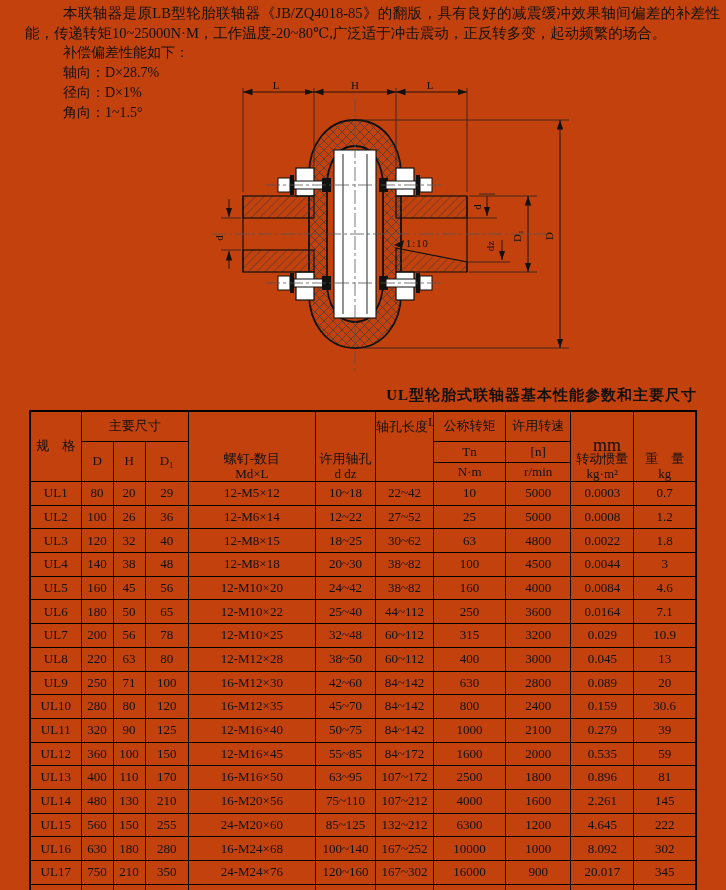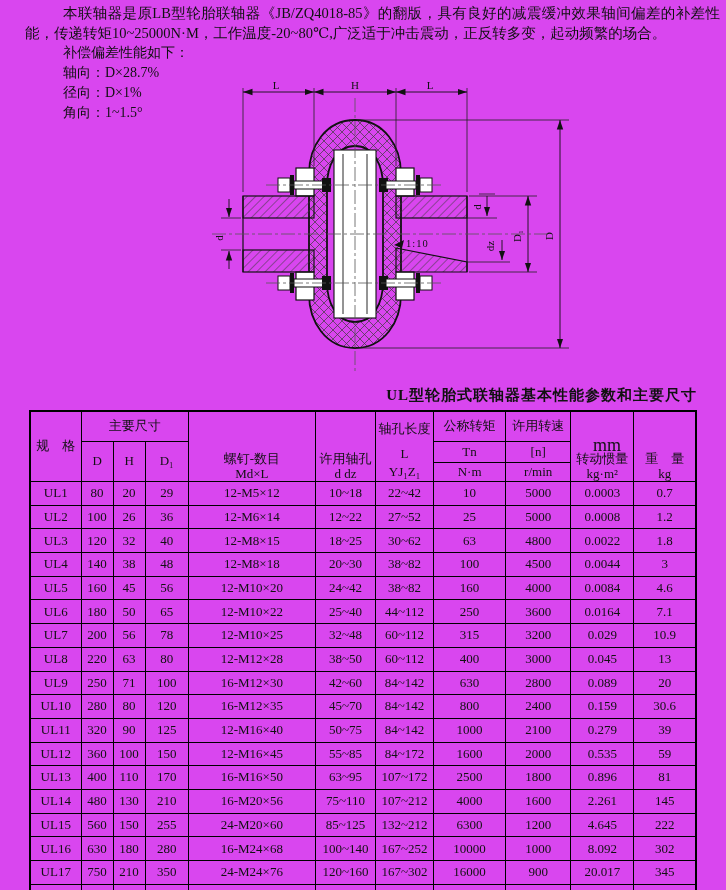--- a/index.html
+++ b/index.html
@@ -1,36 +1,36 @@
 <!DOCTYPE html>
 <html><head>
 <meta charset="utf-8">
 <style>
   html,body{margin:0;padding:0;background:#ffffff;}
   body{width:726px;height:890px;font-family:"Liberation Serif","DejaVu Serif",serif;color:#111;}
-  .page{position:relative;width:726px;height:890px;background:#d946ef;overflow:hidden;}
+  .page{position:relative;width:726px;height:890px;background:#c2410c;overflow:hidden;}
 
   .intro-block{position:absolute;top:4px;left:0;width:726px;}
   .intro-paragraph{margin:0 6px 0 25px;text-indent:38px;font-size:14.5px;line-height:19.5px;text-align:justify;}
   .intro-line{margin-left:63px;font-size:14px;line-height:20px;}
 
   .drawing{position:absolute;top:78px;left:0;width:726px;height:306px;}
   .drawing svg{display:block;}
   .drawing text{font-family:"Liberation Serif","DejaVu Serif",serif;font-size:11px;fill:#111;}
   .drawing .taper-txt{font-size:10.5px;letter-spacing:1px;}
 
   .tbl-title{position:absolute;top:386px;left:30px;width:667px;text-align:right;font-size:15px;font-weight:bold;letter-spacing:1px;}
   .tbl-unit{position:absolute;top:3px;left:563px;font-weight:normal;font-size:18px;letter-spacing:0;margin-top:46px;}
 
   table.spec{position:absolute;top:410px;left:29px;width:668px;border-collapse:collapse;table-layout:fixed;border:2px solid #000;}
   table.spec th,table.spec td{border:1px solid #000;padding:0;margin:0;text-align:center;vertical-align:middle;font-weight:normal;font-size:13px;line-height:1.1;overflow:hidden;white-space:nowrap;}
   tr.h1{height:30px;} tr.h2{height:20px;} tr.h3{height:19px;}
   tbody.rows td{height:22.7px;}
   .stack2{display:flex;flex-direction:column;justify-content:flex-end;height:69px;}
-  .stack3{display:flex;flex-direction:column;height:69px;justify-content:flex-end;}
+  .stack3{display:flex;flex-direction:row;height:69px;}
   .stack3 .s-top{height:30px;line-height:30px;}
   .stack3 .s-mid{height:19px;line-height:19px;}
   .stack3 .s-bot{height:18px;line-height:18px;}
 </style>
 </head>
 <body>
 
 <div class="page">
 
   <div class="intro-block">

